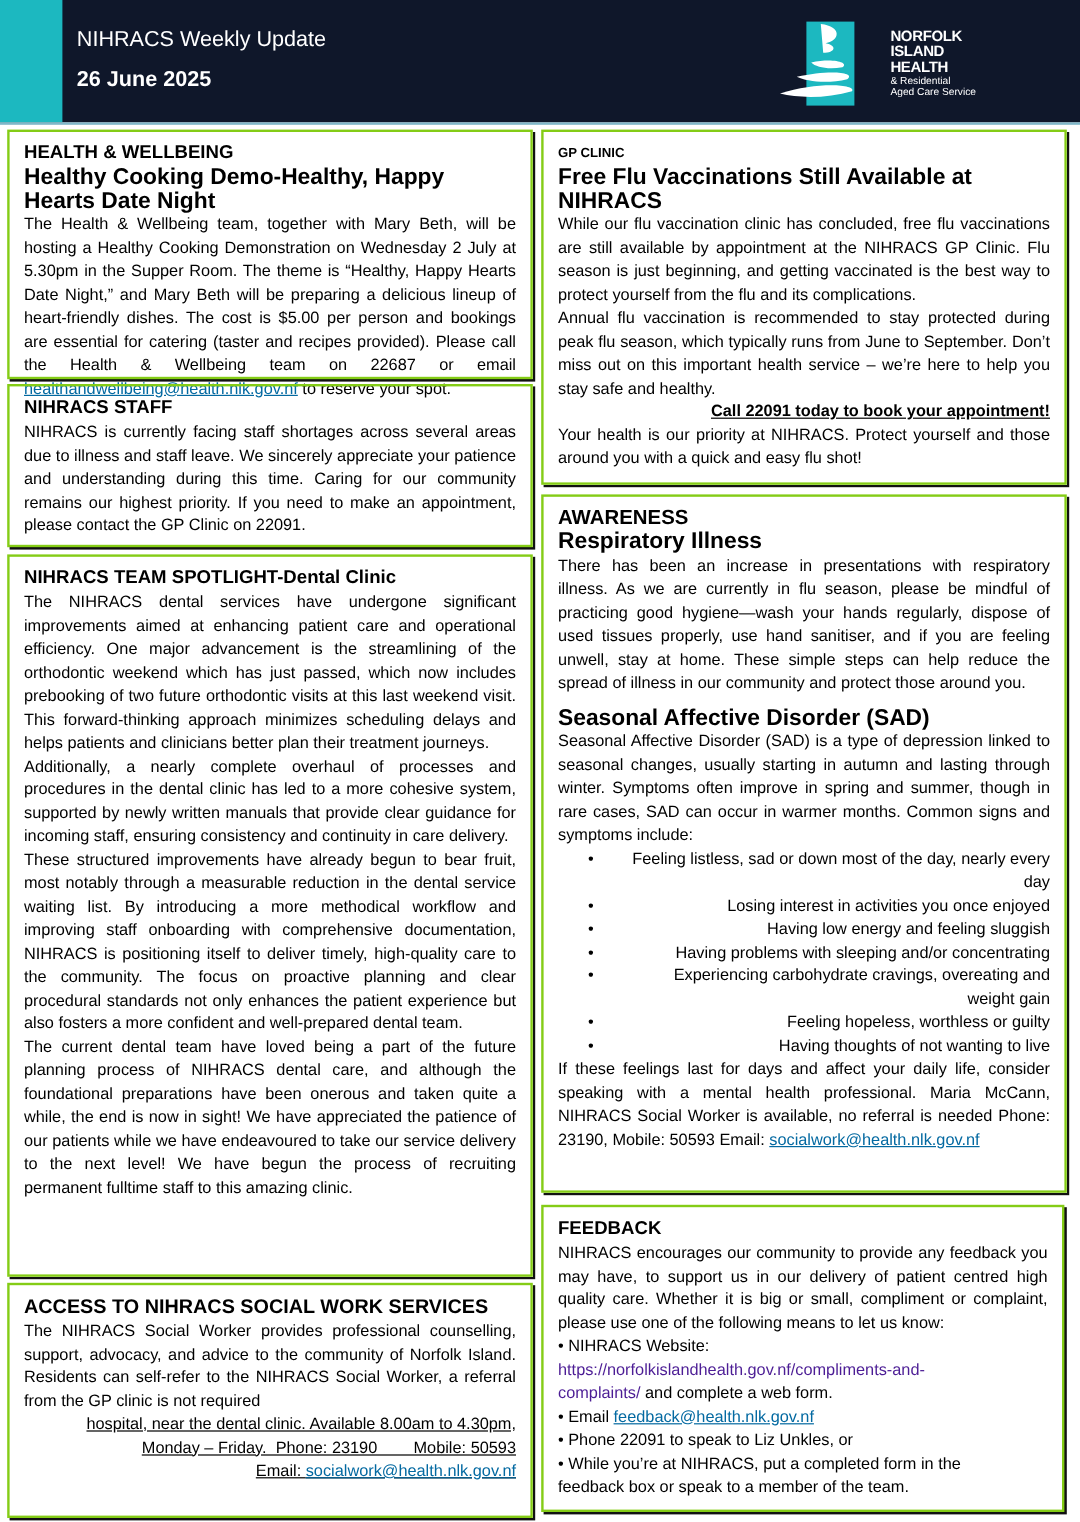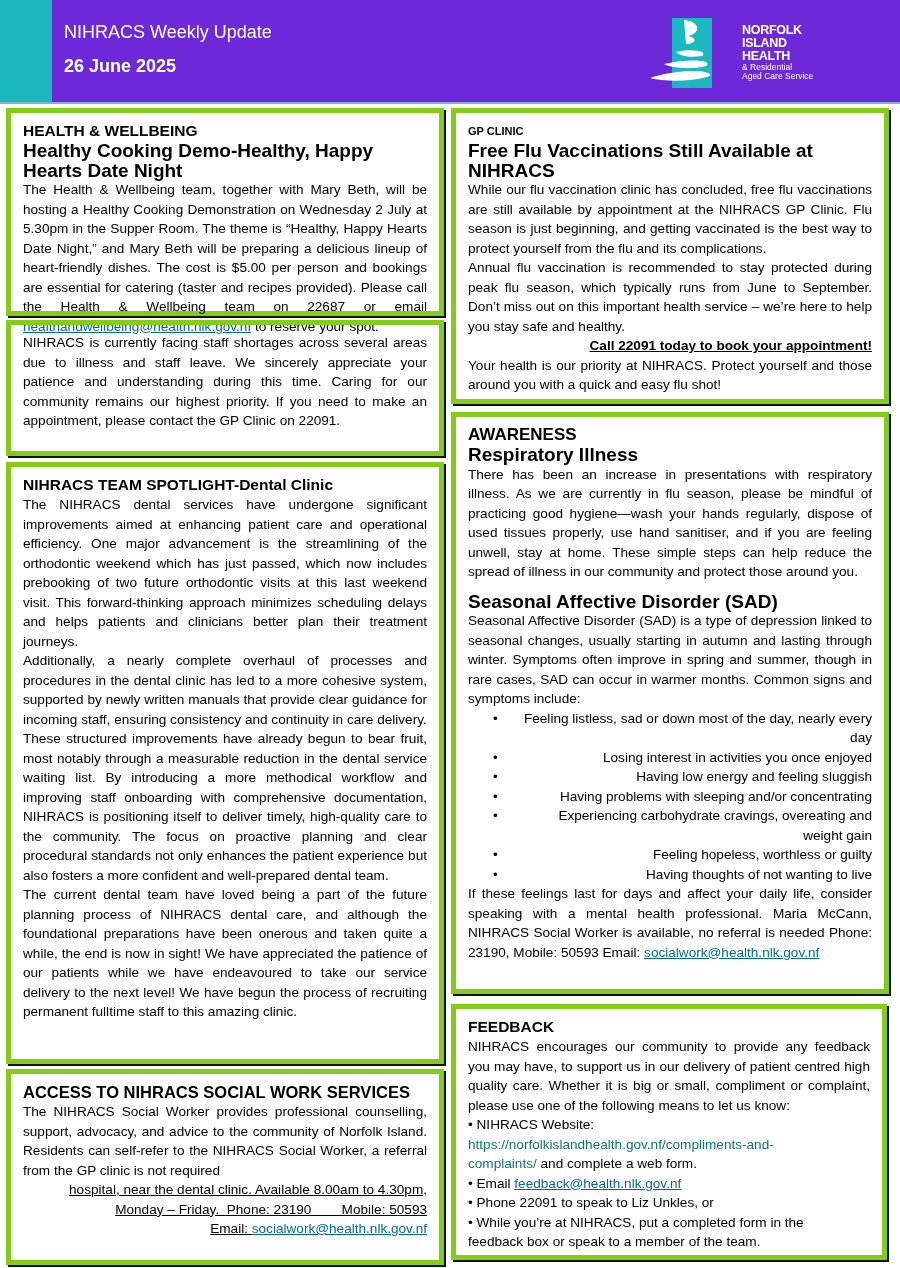--- a/index.html
+++ b/index.html
@@ -3,21 +3,21 @@
 <meta charset="utf-8">
 <style>
   html, body { margin: 0; padding: 0; }
   body {
     width: 900px; height: 1268px; overflow: hidden; background: #ffffff;
     font-family: "Liberation Sans", sans-serif; color: #000;
     position: relative;
   }
   .header {
     position: absolute; left: 0; top: 0; width: 900px; height: 102px;
-    background: #6d28d9;
+    background: #0f172a;
   }
   .header .stripe {
     position: absolute; left: 0; top: 0; width: 52px; height: 102px; background: #1cb8c0;
   }
   .header .title {
     position: absolute; left: 64px; top: 22px; color: #ffffff; font-size: 18px;
   }
   .header .date {
     position: absolute; left: 64px; top: 56px; color: #ffffff; font-size: 18px; font-weight: bold;
   }
@@ -25,30 +25,30 @@
   .logo-text {
     position: absolute; left: 92px; top: 12px; color: #ffffff;
     font-family: "Liberation Sans", sans-serif; line-height: 1;
   }
   .logo-text .big { font-size: 12.5px; font-weight: bold; letter-spacing: -0.3px; line-height: 13px; }
   .logo-text .small { font-size: 8.5px; line-height: 9px; }
   .header-rule { position: absolute; left: 0; top: 102px; width: 900px; height: 2px; background: #7fb7c9; }
 
   .box {
     position: absolute; box-sizing: border-box;
-    border: 5px solid #84cc16; box-shadow: 2px 2px 0 #111;
+    border: 2px solid #84cc16; box-shadow: 2px 2px 0 #111;
     padding: 8px 12px 6px 12px;
     font-size: 13.6px; line-height: 19.5px;
   }
   .box h2 { margin: 0; font-size: 15.5px; line-height: 20px; font-weight: bold; }
   .box h3 { margin: 0; font-size: 19px; line-height: 19.5px; font-weight: bold; }
   .box p { margin: 0; text-align: justify; }
   .box .center { text-align: right; text-decoration: underline; }
   a, .link { color: #0369a1; text-decoration: underline; }
-  .plainlink { color: #0f766e; text-decoration: none; }
+  .plainlink { color: #4c1d95; text-decoration: none; }
   ul.bullets { margin: 0; padding: 0 0 0 54px; list-style: none; text-align: right; }
   ul.bullets li { position: relative; padding-left: 0; }
   ul.bullets li::before {
     content: "\2022"; position: absolute; left: -29px; top: 0;
   }
   .gap { height: 10px; }
 </style>
 </head>
 <body>
 
@@ -75,20 +75,21 @@
 </div>
 <div class="header-rule"></div>
 
 <div class="box" style="left:6px; top:108px; width:438px; height:208px;">
   <h2>HEALTH &amp; WELLBEING</h2>
   <h3>Healthy Cooking Demo-Healthy, Happy Hearts Date Night</h3>
   <p><span>The Health &amp; Wellbeing team, together with Mary Beth, will be hosting a Healthy Cooking Demonstration on Wednesday 2 July at 5.30pm in the Supper Room. The theme is “Healthy, Happy Hearts Date Night,” and Mary Beth will be preparing a delicious lineup of heart-friendly dishes. The cost is $5.00 per person and bookings are essential for catering (taster and recipes provided). Please call the Health &amp; Wellbeing team on 22687 or email</span> <span class="link">healthandwellbeing@health.nlk.gov.nf</span><span> to reserve your spot.</span></p>
 </div>
 
 <div class="box" style="left:6px; top:320px; width:438px; height:136px;">
+  <h2>NIHRACS STAFF</h2>
   <p>NIHRACS is currently facing staff shortages across several areas due to illness and staff leave. We sincerely appreciate your patience and understanding during this time. Caring for our community remains our highest priority.  If you need to make an appointment, please contact the GP Clinic on 22091.</p>
 </div>
 
 <div class="box" style="left:6px; top:462px; width:438px; height:602px;">
   <h2>NIHRACS TEAM SPOTLIGHT-Dental Clinic</h2>
   <p>The NIHRACS dental services have undergone significant improvements aimed at enhancing patient care and operational efficiency. One major advancement is the streamlining of the orthodontic weekend which has just passed, which now includes prebooking of two future orthodontic visits at this last weekend visit. This forward-thinking approach minimizes scheduling delays and helps patients and clinicians better plan their treatment journeys.</p>
   <p>Additionally, a nearly complete overhaul of processes and procedures in the dental clinic has led to a more cohesive system, supported by newly written manuals that provide clear guidance for incoming staff, ensuring consistency and continuity in care delivery.</p>
   <p>These structured improvements have already begun to bear fruit, most notably through a measurable reduction in the dental service waiting list. By introducing a more methodical workflow and improving staff onboarding with comprehensive documentation, NIHRACS is positioning itself to deliver timely, high-quality care to the community. The focus on proactive planning and clear procedural standards not only enhances the patient experience but also fosters a more confident and well-prepared dental team.</p>
   <p>The current dental team have loved being a part of the future planning process of NIHRACS dental care, and although the foundational preparations have been onerous and taken quite a while, the end is now in sight!  We have appreciated the patience of our patients while we have endeavoured to take our service delivery to the next level!  We have begun the process of recruiting permanent fulltime staff to this amazing clinic.</p>
 </div>

